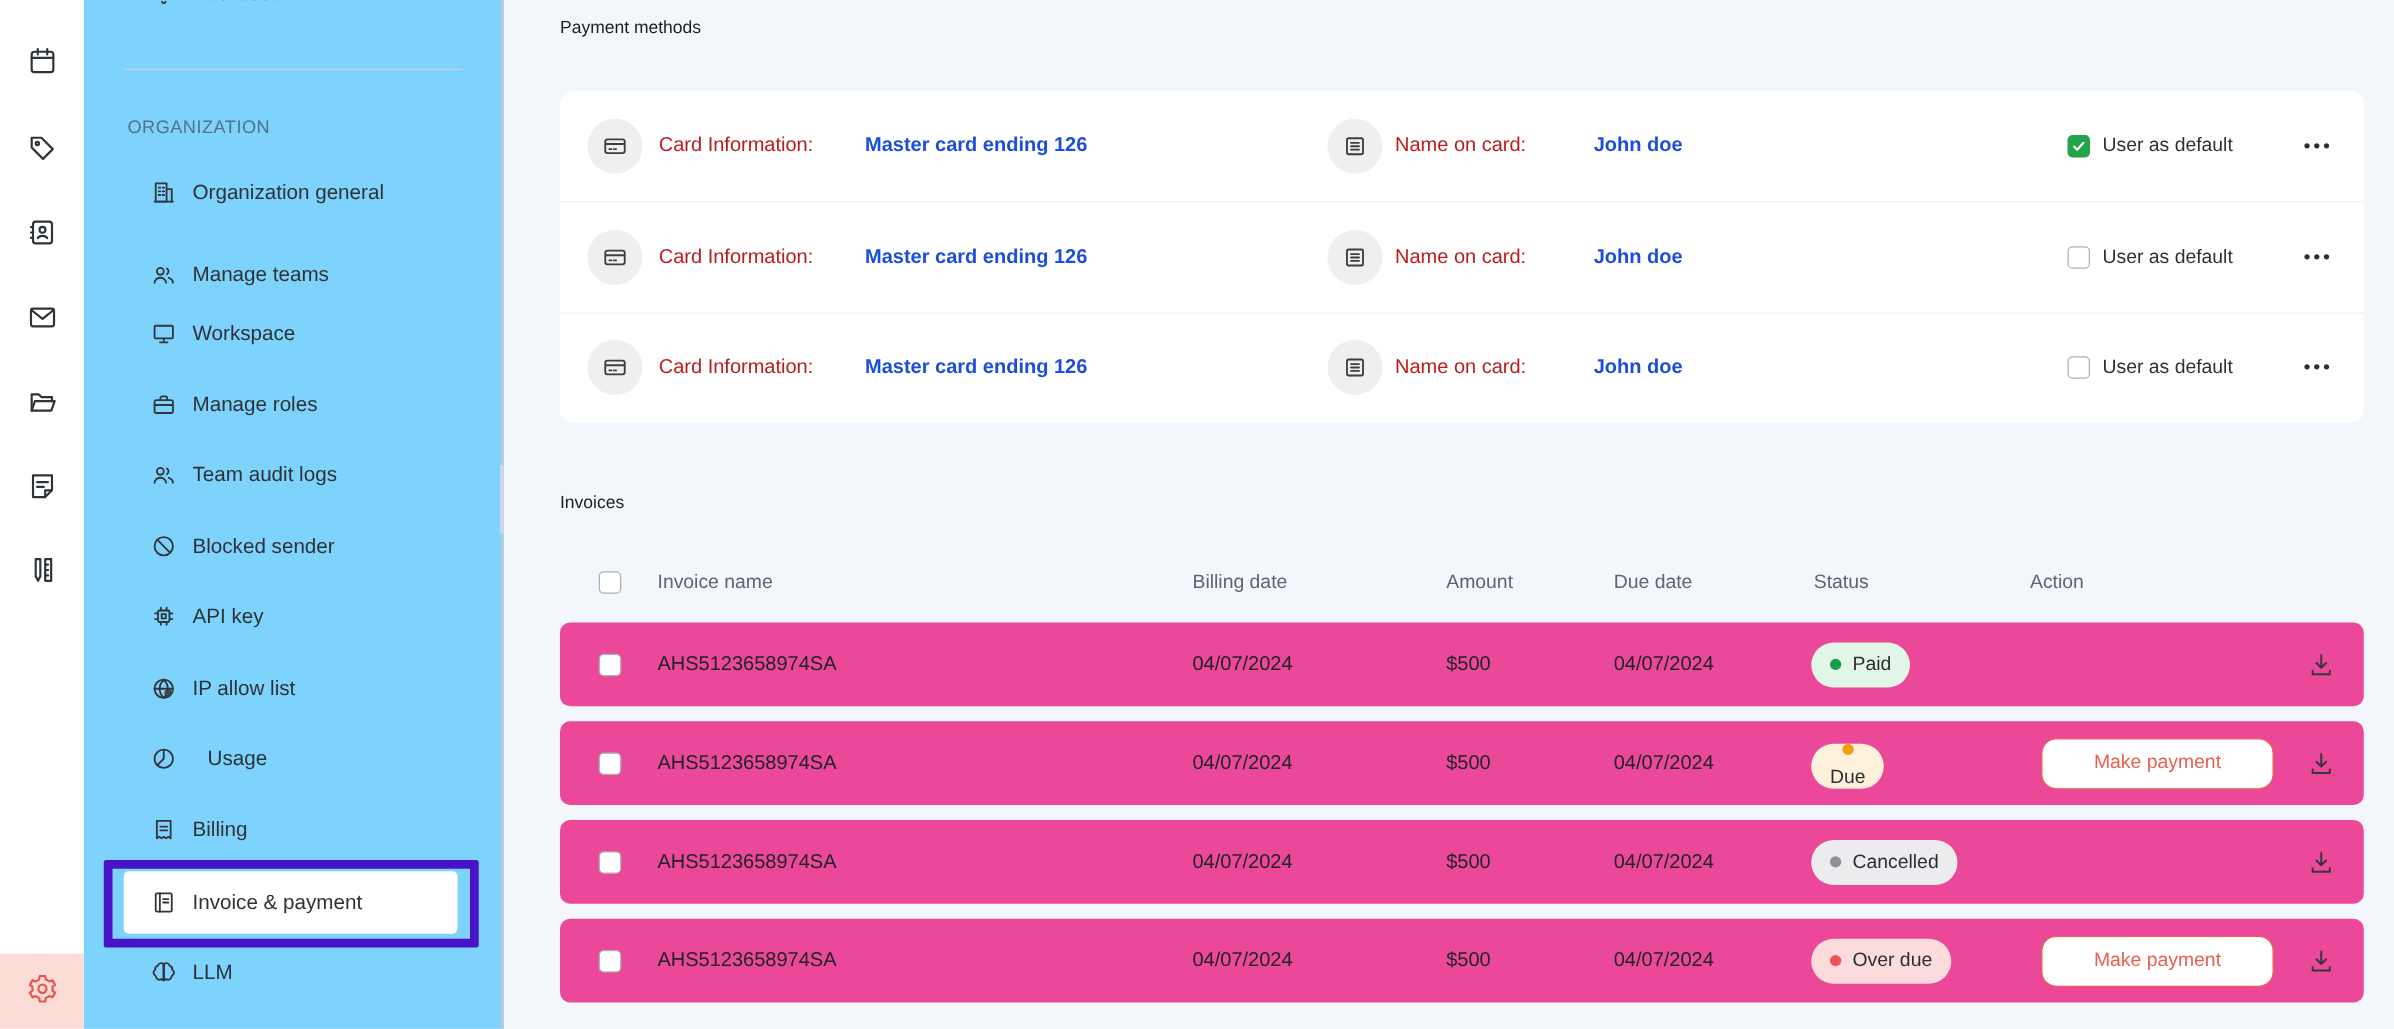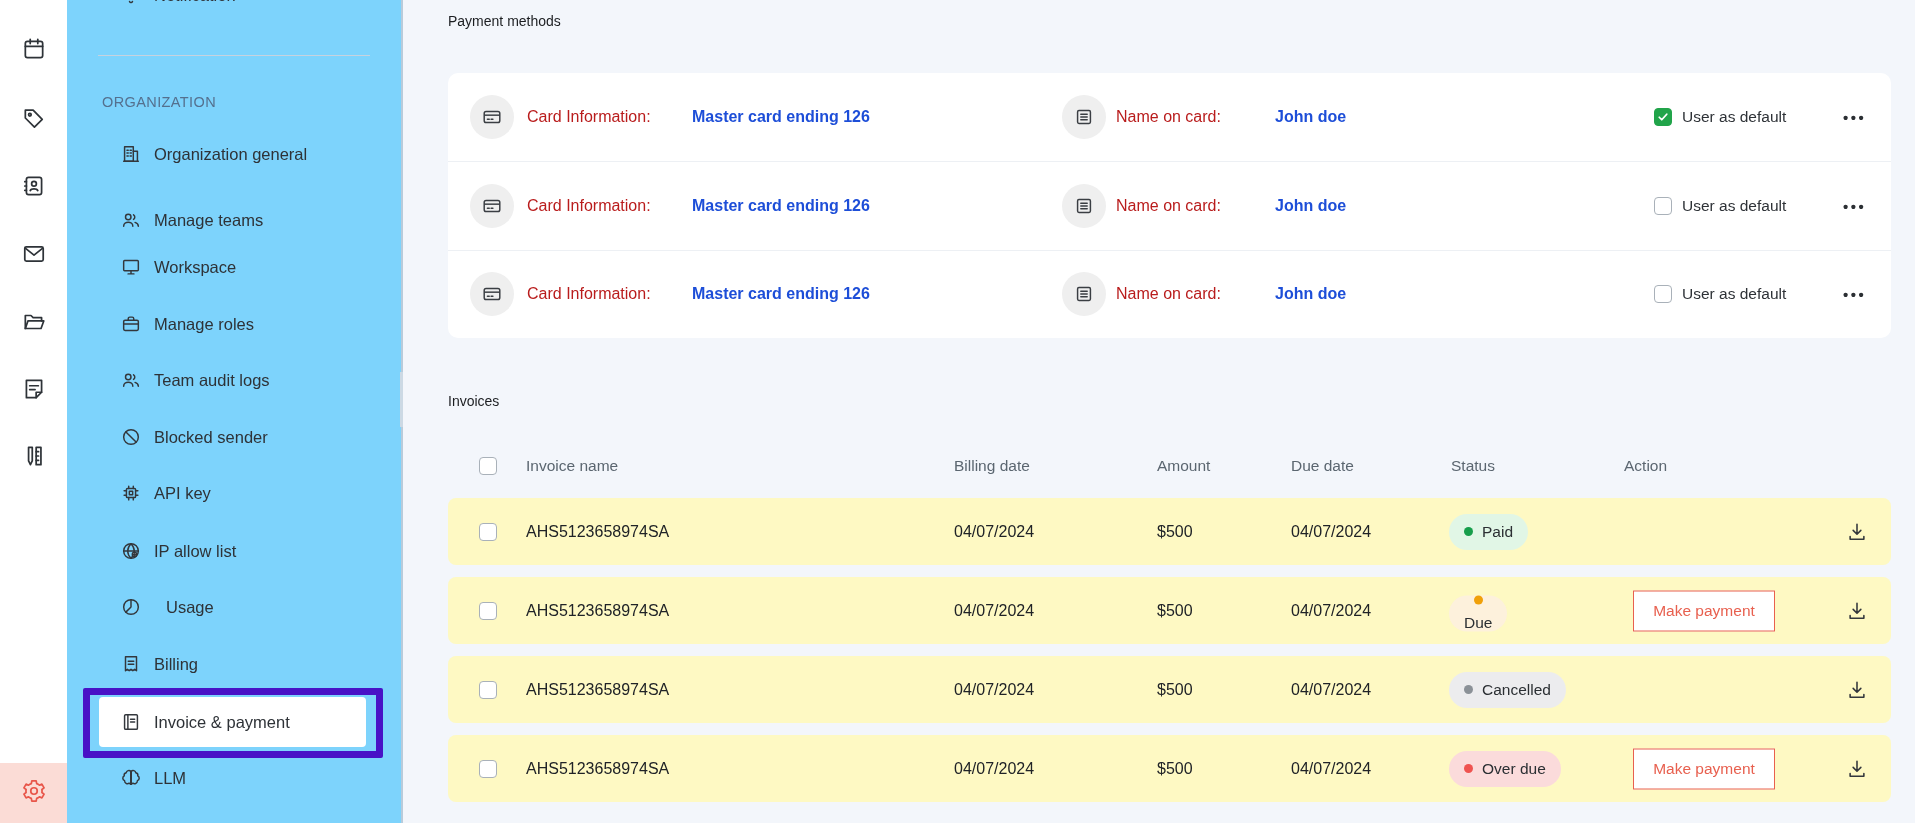--- a/index.html
+++ b/index.html
@@ -49,30 +49,30 @@
   .checkbox.checked { background:#21a44a; border-color:#21a44a; }
   .checkbox svg { width:12px; height:12px; color:#ffffff; display:none; }
   .checkbox.checked svg { display:block; }
   .default-label { font-size:15.5px; color:#2e3237; }
   .dots { font-size:15px; letter-spacing:2.5px; color:#2b2f33; cursor:pointer; font-weight:700; }
 
   
   .inv-header { position:absolute; left:45px; top:446px; width:1443px; height:39px; }
   .inv-header .hcell { position:absolute; top:50%; transform:translateY(-50%); font-size:15.5px; color:#5b6670; white-space:nowrap; }
   .inv-rows { position:absolute; left:45px; top:498px; width:1443px; }
-  .inv-row { position:relative; width:1443px; height:67px; background:#fef9c3; border-radius:8px; margin-bottom:12px; }
+  .inv-row { position:relative; width:1443px; height:67px; background:#ec4899; border-radius:8px; margin-bottom:12px; }
   .cell { position:absolute; top:50%; transform:translateY(-50%); font-size:16px; color:#202327; white-space:nowrap; }
   .badge { display:inline-flex; align-items:center; gap:9px; height:36px; padding:0 15px; border-radius:18px; font-size:15.5px; color:#2b2f33; }
   .badge .dot { width:9px; height:9px; border-radius:50%; }
   .badge.paid { background:#e1f6e6; } .badge.paid .dot { background:#179e4b; }
   .badge.due { background:#fdf1dc;flex-direction:column; } .badge.due .dot { background:#f0a009; }
   .badge.cancelled { background:#ececee; } .badge.cancelled .dot { background:#8b9197; }
   .badge.overdue { background:#fbdbdb; } .badge.overdue .dot { background:#ef5350; }
-  .btn-pay { position:absolute; top:50%; transform:translateY(-50%); left:1185px; width:142px; height:41px;
-    background:#ffffff; border:1.5px solid #e8604f; color:#e8604f; border-radius:0; font-size:15.5px; font-family:inherit; cursor:pointer; }
+  .btn-pay { position:absolute; top:50%; transform:translateY(-50%); left:1185px; width:186px; height:41px;
+    background:#ffffff; border:1.5px solid #e8604f; color:#e8604f; border-radius:12px; font-size:15.5px; font-family:inherit; cursor:pointer; }
   .dl { position:absolute; top:50%; transform:translateY(-50%); left:1398px; width:22px; height:22px; color:#33373c; cursor:pointer; }
   .dl svg { width:22px; height:22px; }
 </style>
 </head>
 <body>
 
 <div id="app">
 
   <div class="rail">
     <div id="rail-icons">

